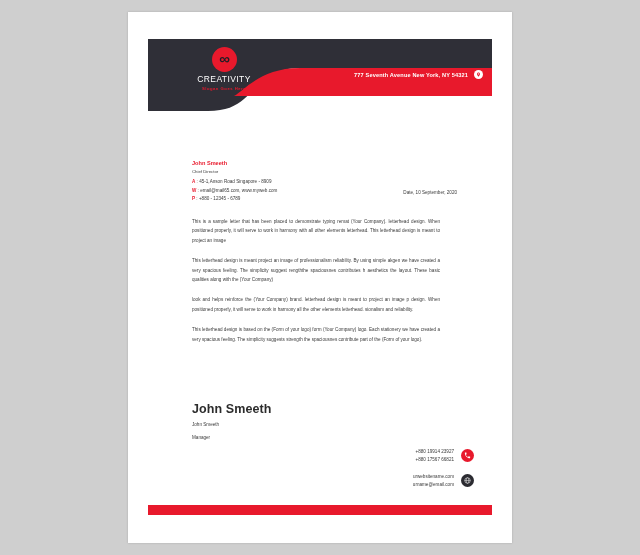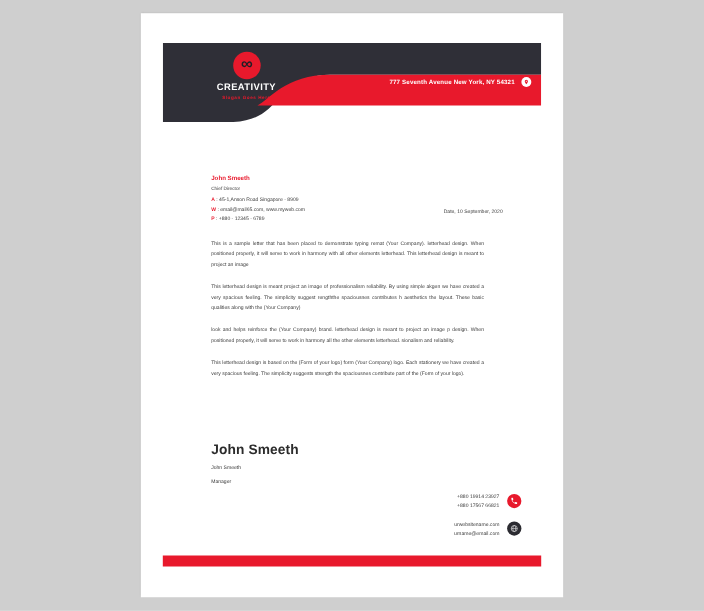--- a/index.html
+++ b/index.html
@@ -31,21 +31,21 @@
     width:25px; height:25px; border-radius:50%;
     background:#e8192c; margin:0 auto 3px auto;
     display:flex; align-items:center; justify-content:center;
   }
   .logo-mark span {
     color:#1f1f26; font-size:15px; line-height:1;
     font-weight:bold; letter-spacing:-1px;
     transform:translateY(-1px);
   }
   .logo-name {
-    color:#ffffff; font-size:8.5px; font-weight:bold;
+    color:#ffffff; font-size:8.5px; font-weight:normal;
     letter-spacing:0.4px; line-height:1.1;
   }
   .logo-slogan {
     color:#e8192c; font-size:4.2px; font-weight:bold;
     letter-spacing:0.5px; margin-top:1.5px;
   }
 
   .header-address {
     position:absolute; left:175px; top:31px;
     width:160px; display:flex; align-items:center;

